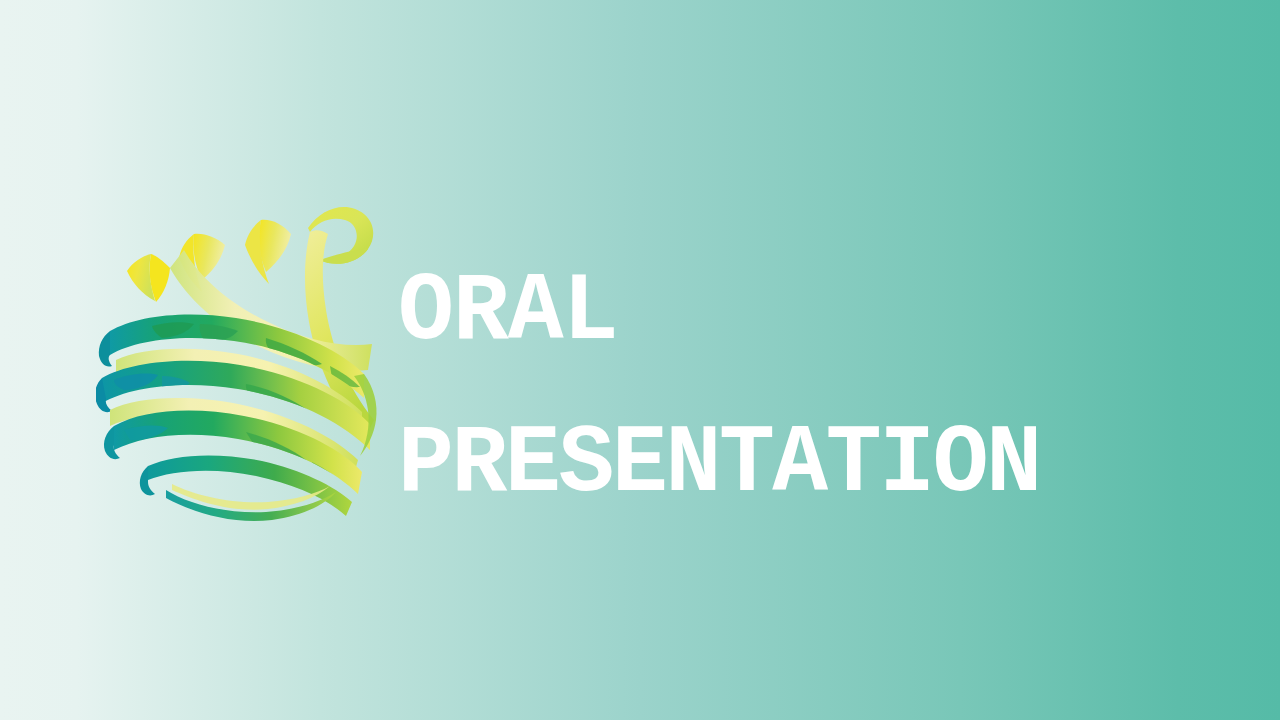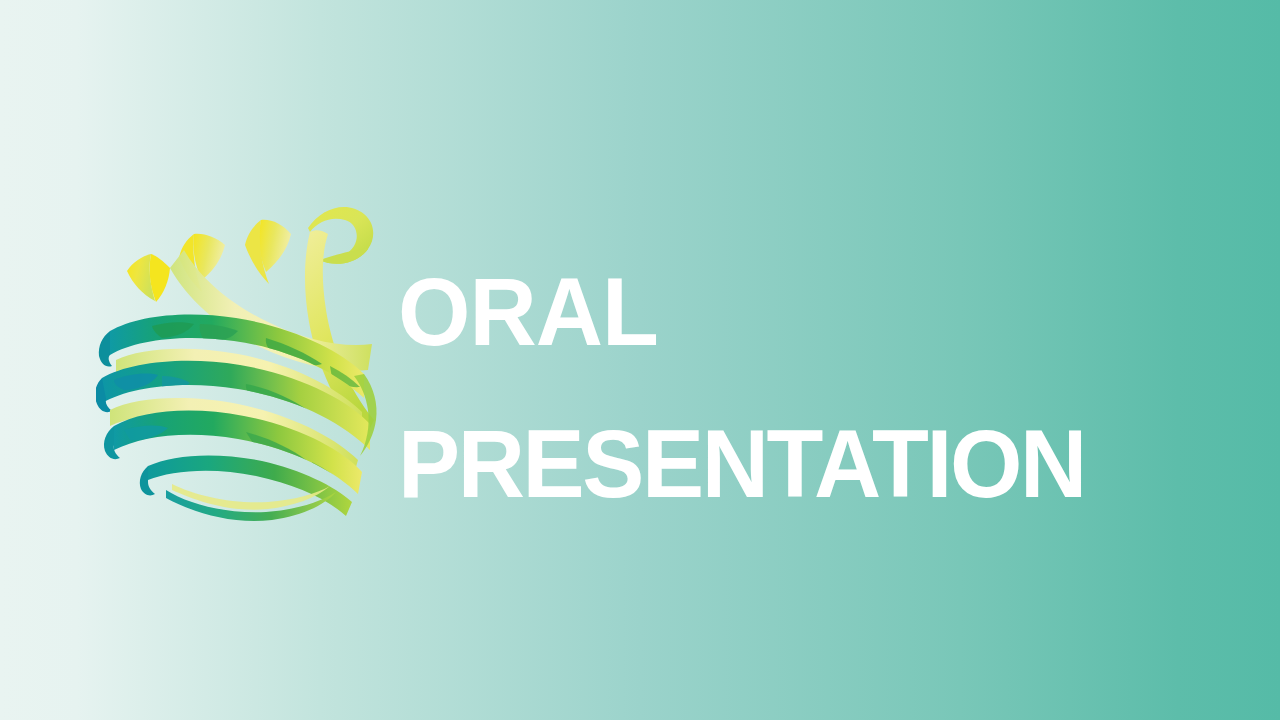--- a/index.html
+++ b/index.html
@@ -40,20 +40,21 @@
     width: 100%;
     height: 100%;
   }
 
   
   #headline {
     position: absolute;
     left: 398px;
     top: 236px;
     width: 800px;
+    font-family: Liberation Mono, monospace;
   }
 
   .title-line {
     color: #ffffff;
     font-weight: 700;
     font-size: 97px;
     line-height: 152px;
     letter-spacing: -1px;
     white-space: nowrap;
     

